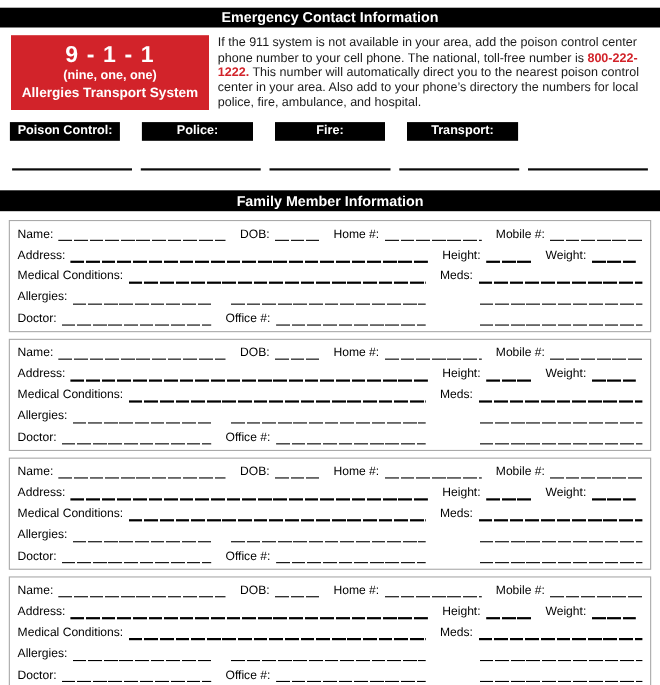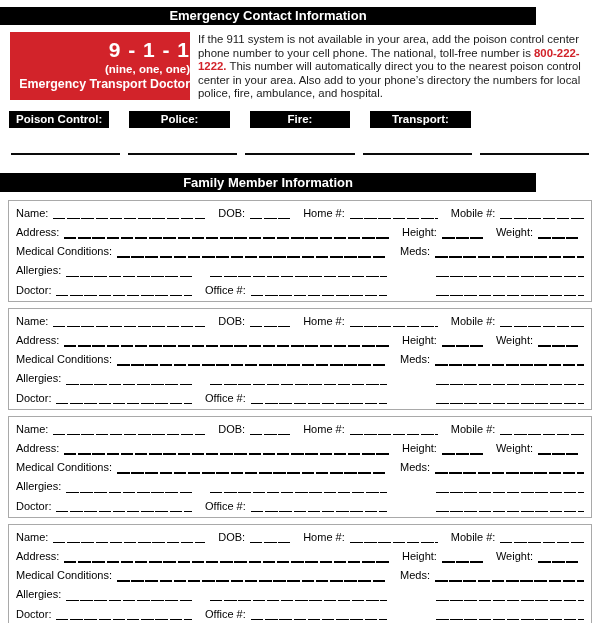--- a/index.html
+++ b/index.html
@@ -1,27 +1,27 @@
 <!DOCTYPE html>
 <html><head>
 <meta charset="utf-8">
 <style>
   * { margin:0; padding:0; box-sizing:border-box; }
   html,body { width:600px; height:623px; overflow:hidden; background:#ffffff;
               font-family:"Liberation Sans", sans-serif; color:#000; }
 
   
   .banner { background:#000; color:#fff; text-align:center; font-weight:bold;
-            font-size:13px; line-height:18px; height:18px; width:536px; }
+            font-size:13px; line-height:18px; height:18px; width:600px; }
   .banner.top { margin-top:7px; }
   .banner.family { margin-top:18px; height:19px; line-height:19px; }
 
   
   .emer-row { display:flex; margin:7px 10px 0 10px; }
-  .badge { width:180px; height:68px; background:#d2232a; color:#fff; text-align:right;
+  .badge { width:180px; height:68px; background:#d2232a; color:#fff; text-align:center;
            padding-top:6px; flex:none; }
   .badge .num  { font-size:21px; font-weight:bold; letter-spacing:1px; line-height:24px; }
   .badge .words{ font-size:11.5px; font-weight:bold; line-height:14px; }
   .badge .sys  { font-size:12.4px; font-weight:bold; line-height:16px; }
   .info { margin-left:8px; width:392px; font-size:11.4px; line-height:13.6px; color:#1b1b1b;
           padding-top:1px; }
   .info .phone { color:#d2232a; font-weight:bold; }
 
   
   .contact-grid { display:grid; grid-template-columns:repeat(5,1fr); gap:20px;
@@ -56,21 +56,21 @@
 <body>
 
 <div class="banner top">
   <span>Emergency Contact Information</span>
 </div>
 
 <div class="emer-row">
   <div class="badge">
     <div class="num">9 - 1 - 1</div>
     <div class="words">(nine, one, one)</div>
-    <div class="sys">Emergency Transport Doctor</div>
+    <div class="sys">Allergies Transport System</div>
   </div>
   <div class="info"><span>If the 911 system is not available in your area, add the poison control center phone number to your cell phone. The national, toll-free number is </span><span class="phone">800-222-1222.</span><span> This number will automatically direct you to the nearest poison control center in your area. Also add to your phone’s directory the numbers for local police, fire, ambulance, and hospital.</span></div>
 </div>
 
 <div class="contact-grid">
   <div class="contact-box">Poison Control:</div>
   <div class="contact-box">Police:</div>
   <div class="contact-box">Fire:</div>
   <div class="contact-box">Transport:</div>
 </div>

